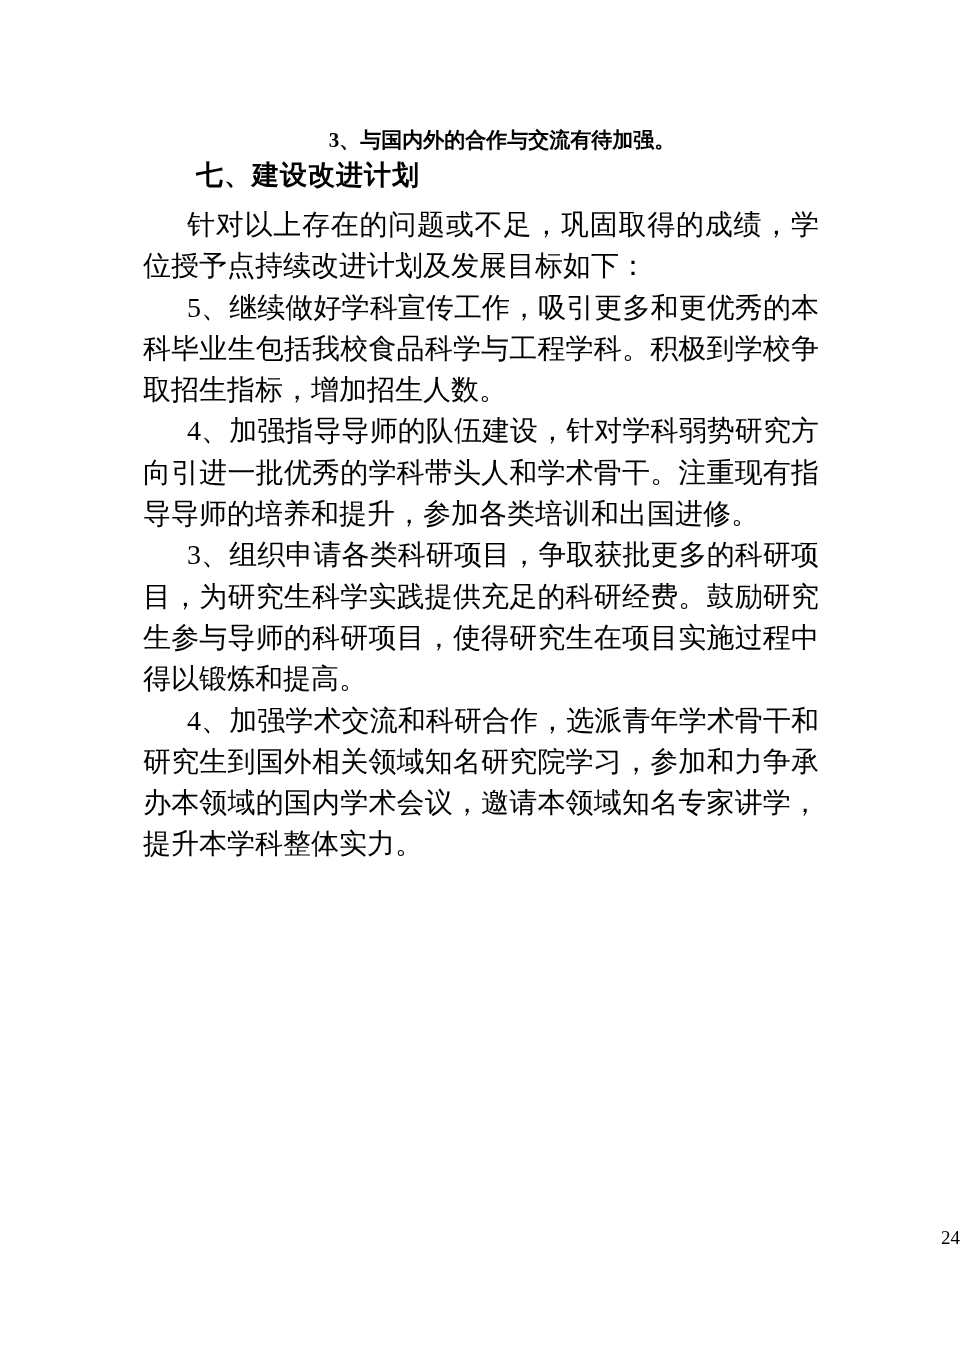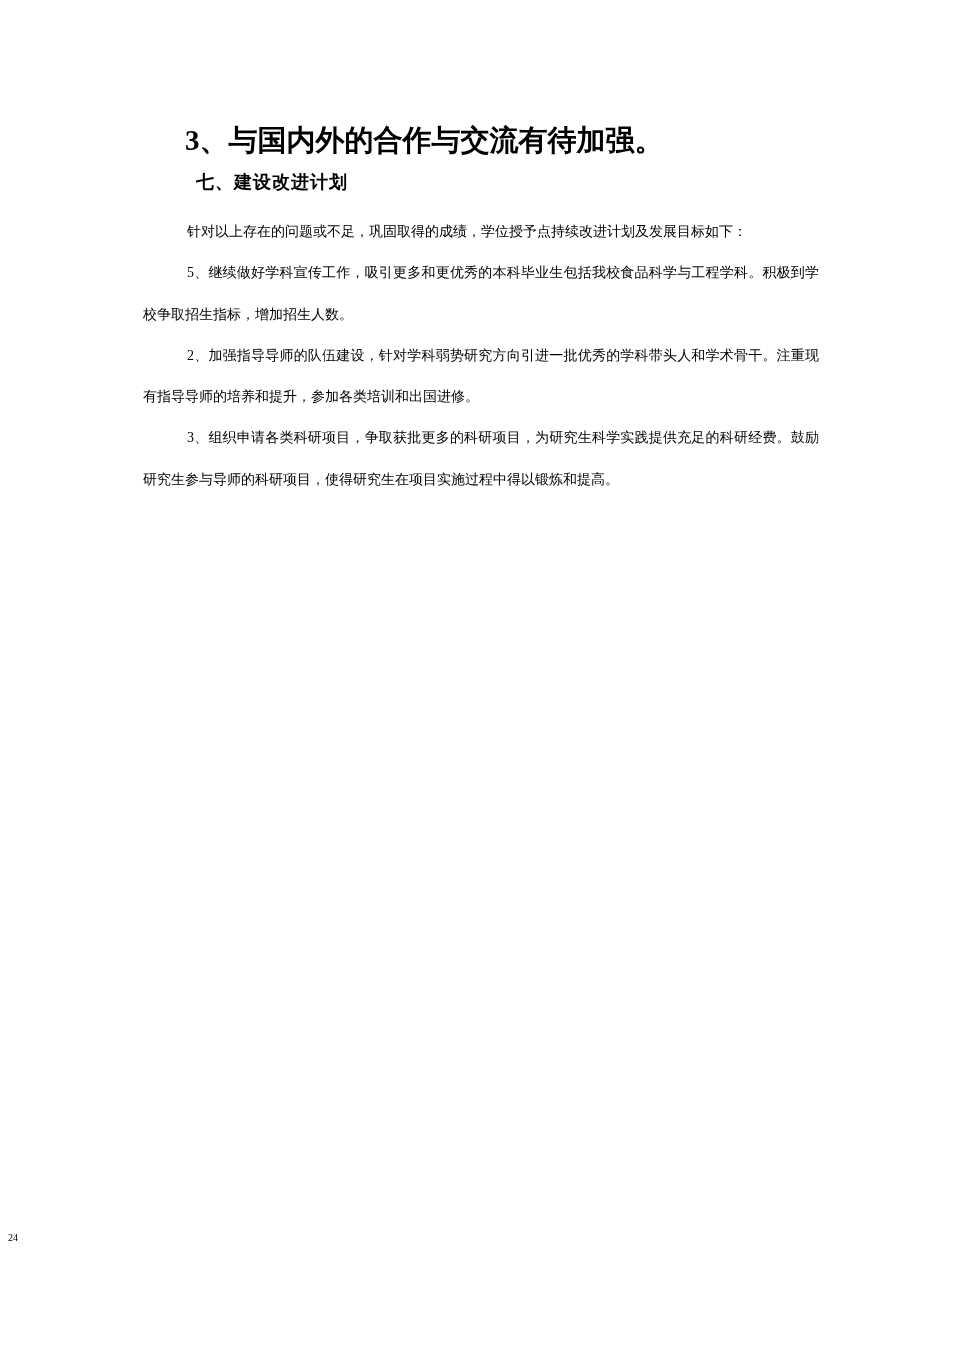--- a/index.html
+++ b/index.html
@@ -17,68 +17,70 @@
     overflow: hidden;
   }
   .content {
     position: absolute;
     left: 143px;
     top: 0;
     width: 676px;
   }
   .subsection-heading {
     margin: 125px 0 0 0;
-    font-size: 29px;
+    font-size: 21px;
     line-height: 31px;
     font-weight: bold;
     text-indent: 42px;
     font-family: "Liberation Serif", serif;
     white-space: nowrap;
+    text-align: center;
   }
   .section-title {
-    margin: 10px 0 0 0;
-    font-size: 18px;
+    margin: 3px 0 0 0;
+    font-size: 27px;
     line-height: 33px;
     font-weight: bold;
     text-indent: 53px;
     letter-spacing: 1px;
     font-family: "Liberation Sans", sans-serif;
     white-space: nowrap;
   }
   .body-p {
     margin: 0;
-    font-size: 14px;
+    font-size: 28px;
     line-height: 41.3px;
     text-indent: 44px;
     text-align: justify;
     text-align-last: left;
     word-break: break-all;
     font-family: "Liberation Serif", serif;
   }
   .body-p.first {
     margin-top: 12px;
   }
   .page-number {
     position: absolute;
     left: 8px;
     right: 0;
     top: 1228px;
-    text-align: left;
-    font-size: 10px;
+    text-align: right;
+    font-size: 19px;
     line-height: 20px;
     color: #000000;
     font-family: "Liberation Serif", serif;
   }
 </style>
 </head>
 <body>
 
 <div class="page">
   <div class="content">
     <p class="subsection-heading">3、与国内外的合作与交流有待加强。</p>
     <p class="section-title">七、建设改进计划</p>
     <p class="body-p first">针对以上存在的问题或不足，巩固取得的成绩，学位授予点持续改进计划及发展目标如下：</p>
     <p class="body-p">5、继续做好学科宣传工作，吸引更多和更优秀的本科毕业生包括我校食品科学与工程学科。积极到学校争取招生指标，增加招生人数。</p>
-    <p class="body-p">2、加强指导导师的队伍建设，针对学科弱势研究方向引进一批优秀的学科带头人和学术骨干。注重现有指导导师的培养和提升，参加各类培训和出国进修。</p>
+    <p class="body-p">4、加强指导导师的队伍建设，针对学科弱势研究方向引进一批优秀的学科带头人和学术骨干。注重现有指导导师的培养和提升，参加各类培训和出国进修。</p>
     <p class="body-p">3、组织申请各类科研项目，争取获批更多的科研项目，为研究生科学实践提供充足的科研经费。鼓励研究生参与导师的科研项目，使得研究生在项目实施过程中得以锻炼和提高。</p>
+    <p class="body-p">4、加强学术交流和科研合作，选派青年学术骨干和研究生到国外相关领域知名研究院学习，参加和力争承办本领域的国内学术会议，邀请本领域知名专家讲学，提升本学科整体实力。</p>
   </div>
   <div class="page-number">24</div>
 </div>
 
 </body></html>

